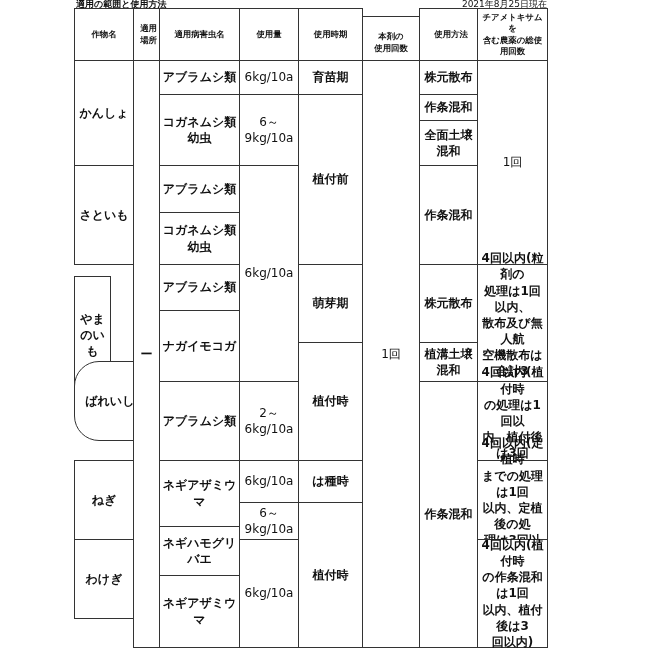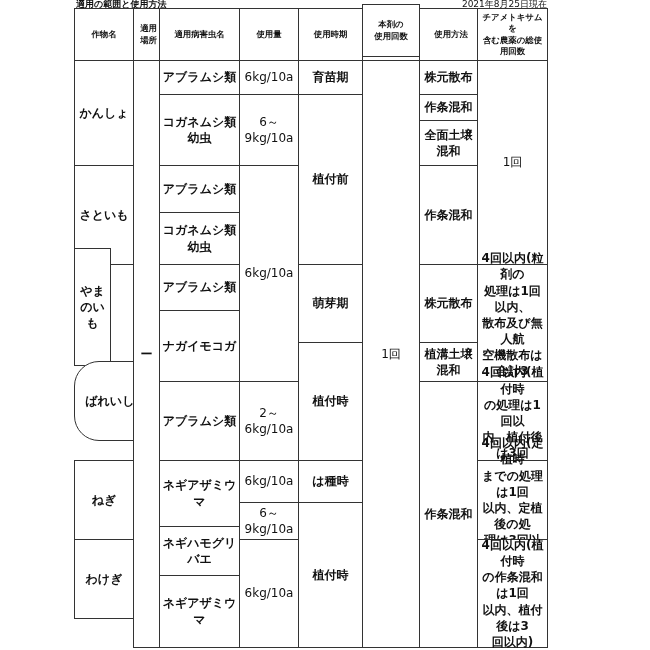--- a/index.html
+++ b/index.html
@@ -18,30 +18,30 @@
 
 <div class="caption">適用の範囲と使用方法</div>
 <div class="date">2021年8月25日現在</div>
 
 <div class="cell hdr" style="left:74px;top:8px;width:60px;height:53px;">作物名</div>
 <div class="cell hdr" style="left:133px;top:8px;width:31px;height:53px;">適用
 場所</div>
 <div class="cell hdr" style="left:159px;top:8px;width:81px;height:53px;">適用病害虫名</div>
 <div class="cell hdr" style="left:239px;top:8px;width:60px;height:53px;">使用量</div>
 <div class="cell hdr" style="left:298px;top:8px;width:65px;height:53px;">使用時期</div>
-<div class="cell hdr" style="left:362px;top:4px;width:58px;height:53px;">本剤の
+<div class="cell hdr" style="left:362px;top:16px;width:58px;height:53px;">本剤の
 使用回数</div>
 <div class="cell hdr" style="left:419px;top:8px;width:59px;height:53px;padding-left:7px;">使用方法</div>
 <div class="cell hdr" style="left:477px;top:8px;width:71px;height:53px;">チアメトキサムを
 含む農薬の総使
 用回数</div>
 
 <div class="cell bold" style="left:74px;top:60px;width:60px;height:106px;">かんしょ</div>
 <div class="cell bold" style="left:74px;top:165px;width:60px;height:100px;">さといも</div>
-<div class="cell bold" style="left:74px;top:248px;width:37px;height:118px;">やまのいも</div>
+<div class="cell bold" style="left:74px;top:276px;width:37px;height:118px;">やまのいも</div>
 <div class="cell bold" style="left:74px;top:361px;width:84px;height:80px;border-radius:25px;">ばれいしょ</div>
 <div class="cell bold" style="left:74px;top:460px;width:60px;height:80px;">ねぎ</div>
 <div class="cell bold" style="left:74px;top:539px;width:60px;height:80px;">わけぎ</div>
 
 <div class="cell bold" style="left:133px;top:60px;width:27px;height:588px;">ー</div>
 
 <div class="cell bold" style="left:159px;top:60px;width:81px;height:35px;">アブラムシ類</div>
 <div class="cell bold" style="left:159px;top:94px;width:81px;height:72px;">コガネムシ類幼虫</div>
 <div class="cell bold" style="left:159px;top:165px;width:81px;height:48px;">アブラムシ類</div>
 <div class="cell bold" style="left:159px;top:212px;width:81px;height:53px;">コガネムシ類幼虫</div>

